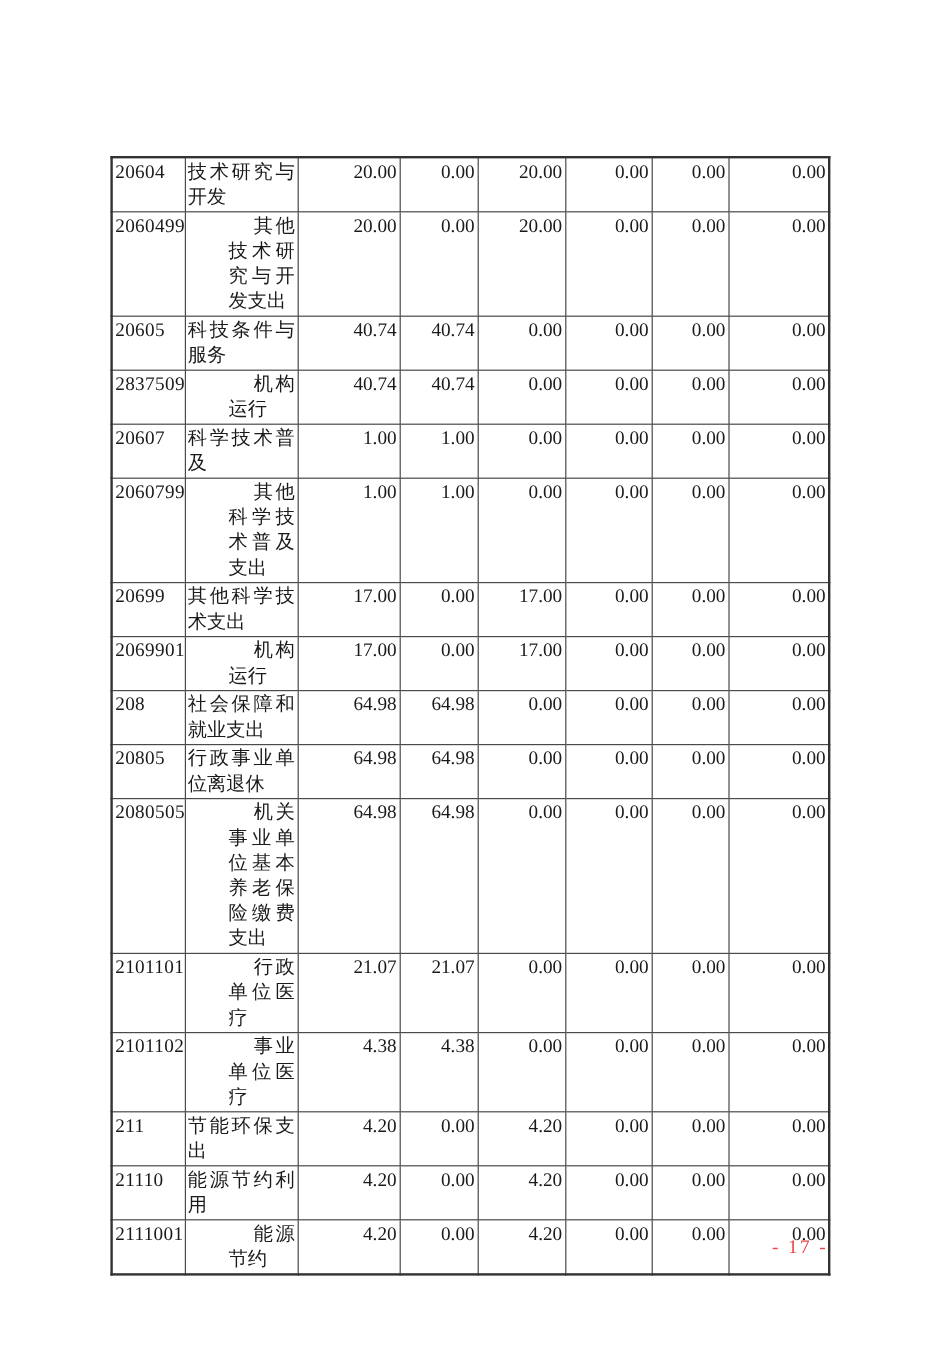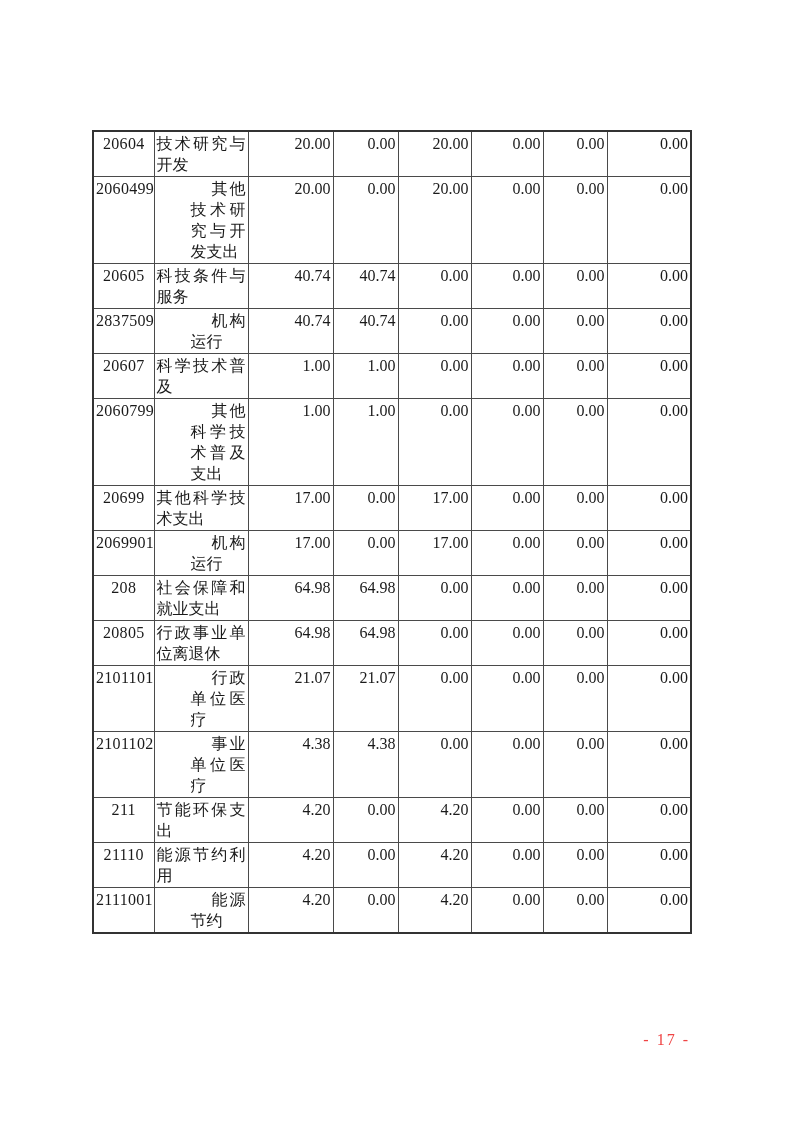--- a/index.html
+++ b/index.html
@@ -28,21 +28,21 @@
   table.budget td {
     border: 1px solid #4a4a4a;
     vertical-align: top;
     font-size: 16px;
     line-height: 21px;
     padding: 1px 2px;
     overflow: hidden;
     word-break: break-all;
   }
   td.code {
-    text-align: center;
+    text-align: left;
     padding-left: 2px;
     padding-right: 0;
     letter-spacing: 0.3px;
     white-space: nowrap;
   }
   td.name {
     text-align: justify;
     padding-left: 2px;
     padding-right: 2px;
     margin-left: 16px;
@@ -178,20 +178,30 @@
           <td class="code">20805</td>
           <td class="name">行政事业单位离退休</td>
           <td class="num">64.98</td>
           <td class="num">64.98</td>
           <td class="num">0.00</td>
           <td class="num">0.00</td>
           <td class="num">0.00</td>
           <td class="num">0.00</td>
         </tr>
         <tr>
+          <td class="code">2080505</td>
+          <td class="name indent">机关事业单位基本养老保险缴费支出</td>
+          <td class="num">64.98</td>
+          <td class="num">64.98</td>
+          <td class="num">0.00</td>
+          <td class="num">0.00</td>
+          <td class="num">0.00</td>
+          <td class="num">0.00</td>
+        </tr>
+        <tr>
           <td class="code">2101101</td>
           <td class="name indent">行政单位医疗</td>
           <td class="num">21.07</td>
           <td class="num">21.07</td>
           <td class="num">0.00</td>
           <td class="num">0.00</td>
           <td class="num">0.00</td>
           <td class="num">0.00</td>
         </tr>
         <tr>

